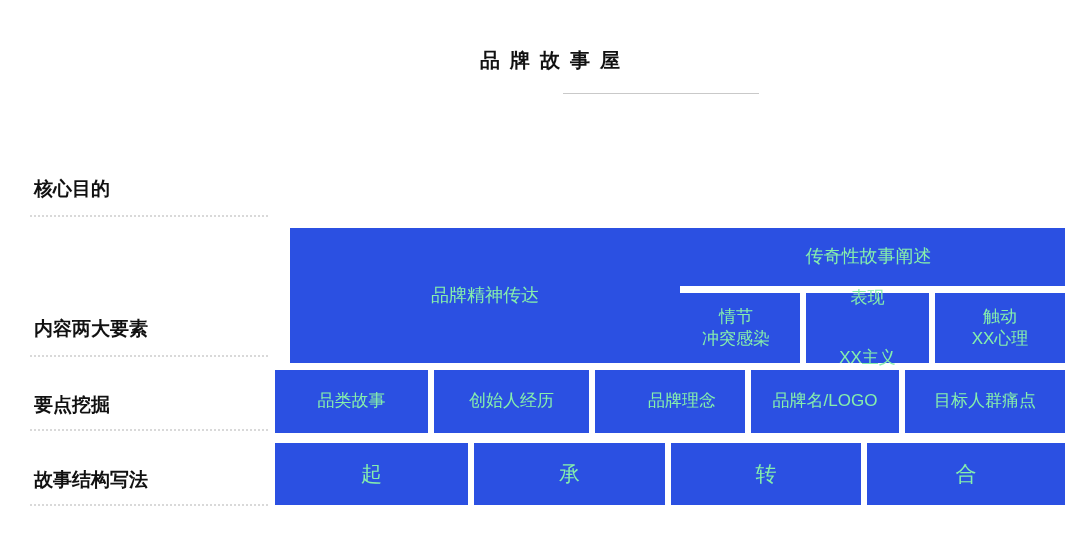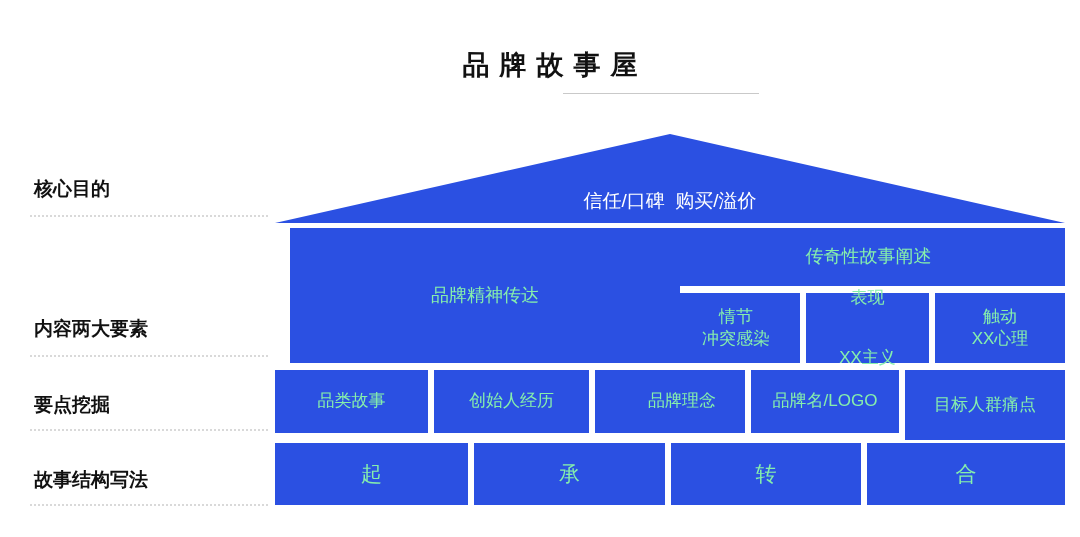--- a/index.html
+++ b/index.html
@@ -10,21 +10,21 @@
     position: relative;
     width: 1080px;
     height: 537px;
     background: #ffffff;
     overflow: hidden;
   }
   .page-title {
     position: absolute;
     top: 47px; left: 0; width: 100%;
     text-align: center;
-    font-size: 27px;
+    font-size: 20px;
     font-weight: bold;
     letter-spacing: 10px;
     color: var(--ink);
     padding-left: 30px;
   }
   .title-underline {
     position: absolute;
     top: 93px; left: 563px;
     width: 196px; height: 1px;
     background: #c9c9c9;
@@ -88,23 +88,20 @@
 
   <div class="row-label" style="top:316px;">内容两大要素</div>
   <div class="dash" style="top:355px;"></div>
 
   <div class="row-label" style="top:392px;">要点挖掘</div>
   <div class="dash" style="top:429px;"></div>
 
   <div class="row-label" style="top:467px;">故事结构写法</div>
   <div class="dash" style="top:504px;"></div>
 
-  <div class="roof">
-    <span class="roof-text">信任/口碑  购买/溢价</span>
-  </div>
 
   <div class="block" style="left:275px; top:228px; width:390px; height:135px;margin-left:15px;">品牌精神传达</div>
 
   <div class="block" style="left:672px; top:228px; width:393px; height:58px;">传奇性故事阐述</div>
 
   <div class="block sub" style="left:672px; top:293px; width:128px; height:70px;text-align:right;">
     <span>情节</span>
     <span>冲突感染</span>
   </div>
   <div class="block sub" style="left:806px; top:293px; width:123px; height:70px;gap:38px;">
@@ -113,20 +110,20 @@
   </div>
   <div class="block sub" style="left:935px; top:293px; width:130px; height:70px;align-items:center;">
     <span>触动</span>
     <span>XX心理</span>
   </div>
 
   <div class="block mining" style="left:275px; top:370px; width:153px; height:63px;">品类故事</div>
   <div class="block mining" style="left:434px; top:370px; width:155px; height:63px;">创始人经历</div>
   <div class="block mining" style="left:595px; top:370px; width:150px; height:63px;padding-left:24px;">品牌理念</div>
   <div class="block mining" style="left:751px; top:370px; width:148px; height:63px;">品牌名/LOGO</div>
-  <div class="block mining" style="left:905px; top:370px; width:160px; height:70px;">目标人群痛点</div>
+  <div class="block mining" style="left:905px; top:370px; width:160px; height:63px;">目标人群痛点</div>
 
   <div class="block structure" style="left:275px; top:443px; width:193px; height:62px;">起</div>
   <div class="block structure" style="left:474px; top:443px; width:191px; height:62px;">承</div>
   <div class="block structure" style="left:671px; top:443px; width:190px; height:62px;">转</div>
   <div class="block structure" style="left:867px; top:443px; width:198px; height:62px;">合</div>
 
 </div>
 
 </body></html>

